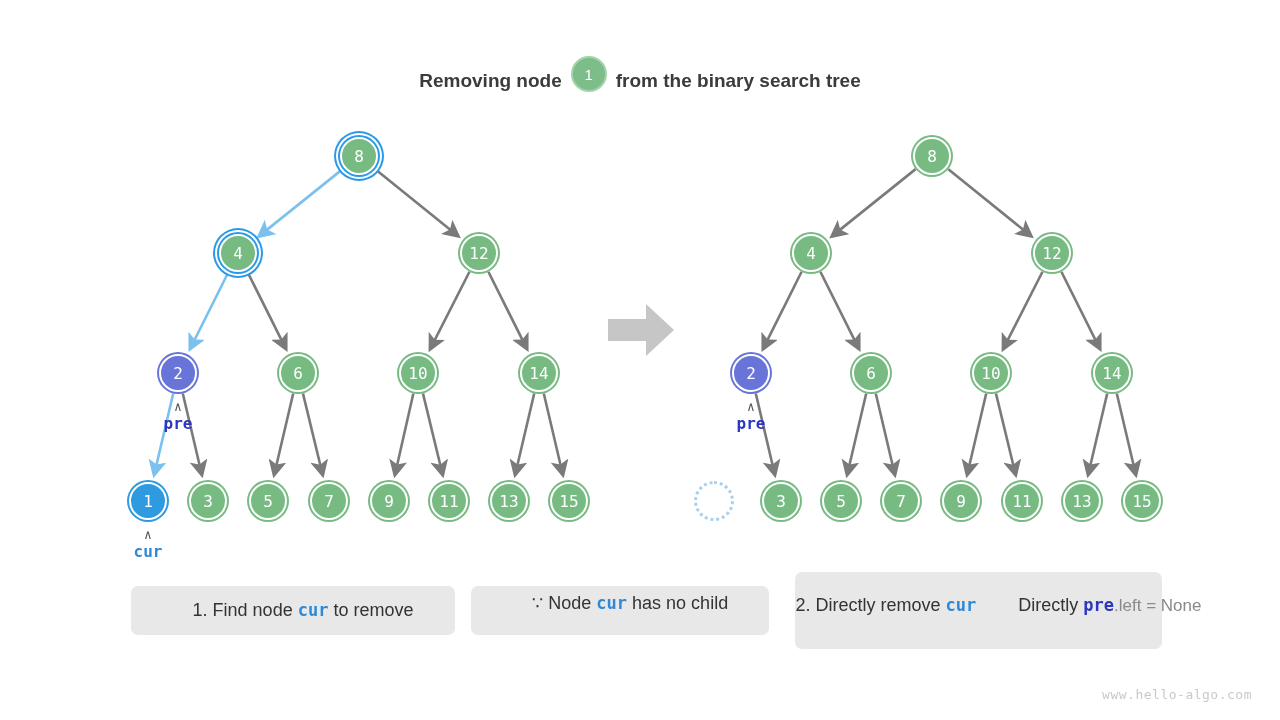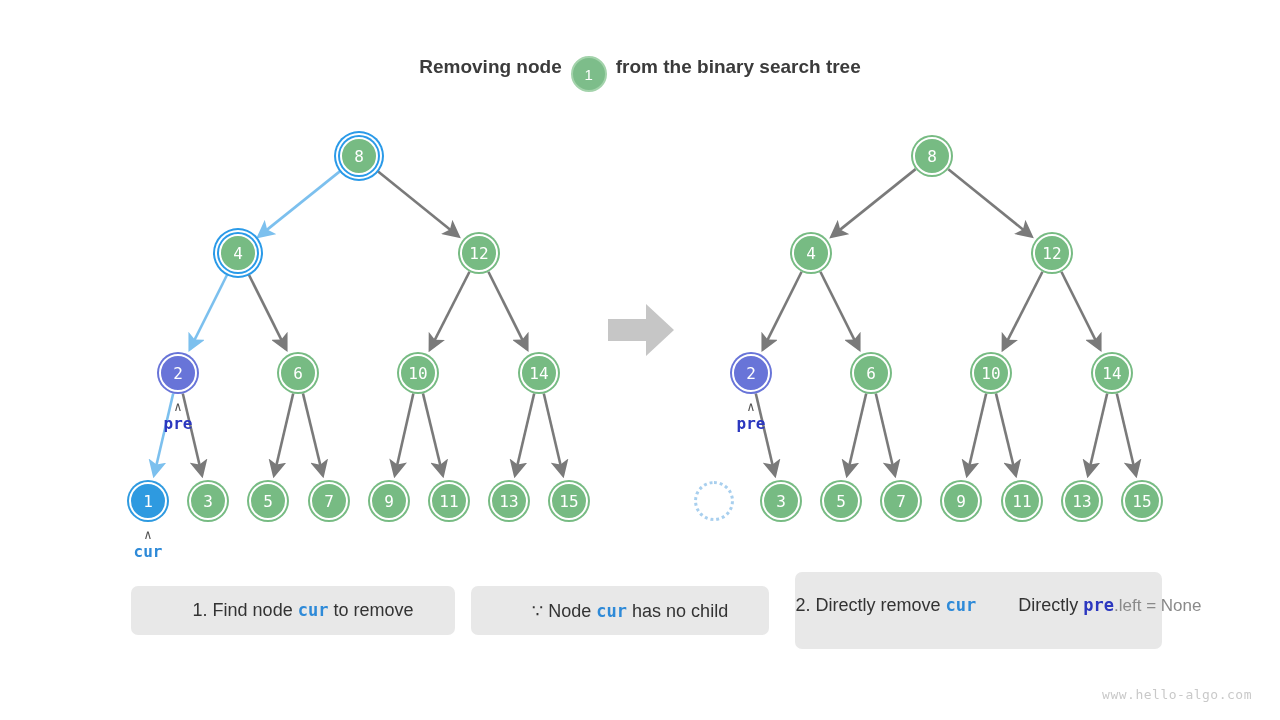--- a/index.html
+++ b/index.html
@@ -17,21 +17,21 @@
   }
 
   
   #title-bar {
     position: absolute;
     left: 0;
     top: 56px;
     width: 1280px;
     height: 36px;
     display: flex;
-    align-items: flex-start;
+    align-items: flex-end;
     justify-content: center;
     gap: 9px;
   }
   #title-bar .title-text {
     font-size: 19px;
     font-weight: bold;
     color: #3b3b3b;
     white-space: pre;
   }
   .title-node {
@@ -147,21 +147,21 @@
     box-sizing: border-box;
     font-size: 18px;
     color: #333333;
   }
   .caption .line { white-space: pre; }
   .kw-cur { color: #2e8ad8; font-weight: bold; font-family: "DejaVu Sans Mono", monospace; font-size: 17px;}
   .kw-pre { color: #2b37bf; font-weight: bold; font-family: "DejaVu Sans Mono", monospace; font-size: 17px;}
   .code-gray { color: #8a8a8a; font-family: Liberation Sans, sans-serif; font-size: 17px; }
 
   #caption-1 { left: 131px; top: 586px; width: 324px; height: 49px; align-items: center; }
-  #caption-2 { left: 471px; top: 586px; width: 298px; height: 49px; align-items: center; }
+  #caption-2 { left: 471px; top: 586px; width: 298px; height: 49px; align-items: flex-end; }
   #caption-3 { left: 795px; top: 572px; width: 367px; height: 77px; padding-left: 20px; }
   #caption-3 .line { margin: 2px 0; }
   #caption-3 .indented { padding-left: 22px; }
 
   
   #watermark {
     position: absolute;
     right: 28px;
     bottom: 18px;
     font-family: "DejaVu Sans Mono", monospace;

